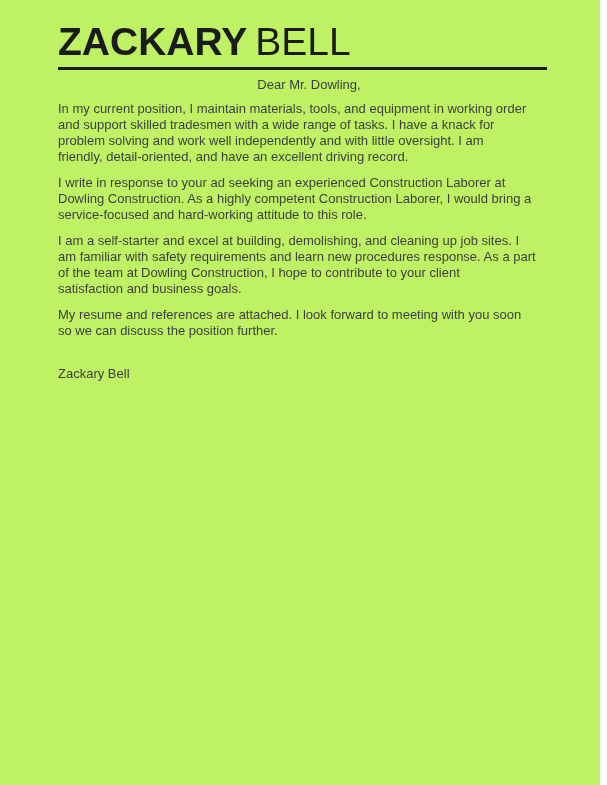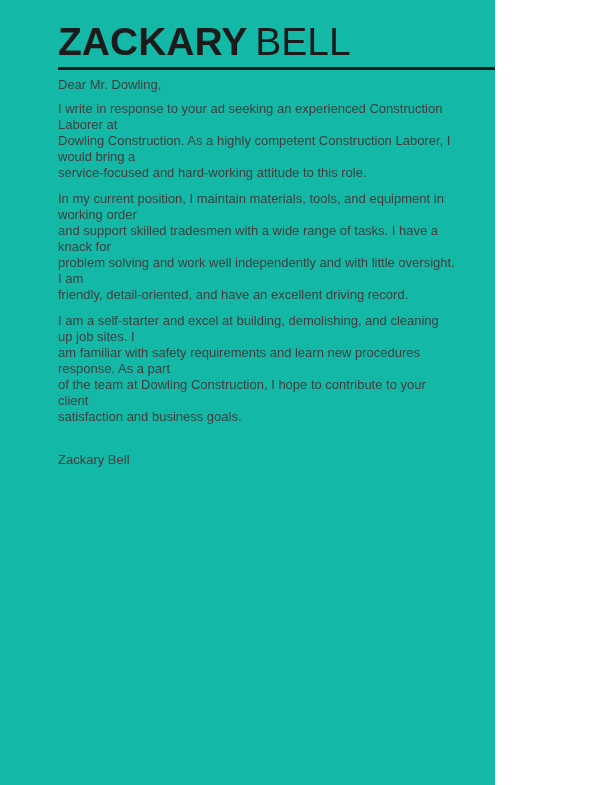--- a/index.html
+++ b/index.html
@@ -2,23 +2,23 @@
 <html><head>
 <meta charset="utf-8">
 <style>
   html, body {
     margin: 0;
     padding: 0;
     background: #ffffff;
   }
   .page {
     position: relative;
-    width: 495px;
+    width: 600px;
     height: 785px;
-    background: #14b8a6;
+    background: #bef264;
     overflow: hidden;
     font-family: "Liberation Sans", "DejaVu Sans", sans-serif;
     box-sizing: border-box;
     padding: 22px 40px 0 58px;
   }
   .letter-head {
     margin: 0;
   }
   .name {
     margin: 0;
@@ -54,20 +54,21 @@
     line-height: 16px;
     color: #3e3e3e;
     max-width: 514px;
   }
   .body-text p {
     margin: 0 0 10px 0;
     white-space: pre-line;
   }
   .salutation {
     margin-bottom: 8px !important;
+    text-align: center;
   }
   .closing {
     margin-top: 0;
   }
   .signature {
     margin-top: 27px !important;
   }
 </style>
 </head>
 <body>
@@ -77,32 +78,34 @@
   <header class="letter-head">
     <h1 class="name">
       <span class="first">ZACKARY</span><span class="last">BELL</span>
     </h1>
     <div class="head-rule"></div>
   </header>
 
   <main class="body-text">
     <p class="salutation">Dear Mr. Dowling,</p>
 
-    <p>I write in response to your ad seeking an experienced Construction Laborer at
-Dowling Construction. As a highly competent Construction Laborer, I would bring a
-service-focused and hard-working attitude to this role.</p>
-
     <p>In my current position, I maintain materials, tools, and equipment in working order
 and support skilled tradesmen with a wide range of tasks. I have a knack for
 problem solving and work well independently and with little oversight. I am
 friendly, detail-oriented, and have an excellent driving record.</p>
+
+    <p>I write in response to your ad seeking an experienced Construction Laborer at
+Dowling Construction. As a highly competent Construction Laborer, I would bring a
+service-focused and hard-working attitude to this role.</p>
 
     <p>I am a self-starter and excel at building, demolishing, and cleaning up job sites. I
 am familiar with safety requirements and learn new procedures response. As a part
 of the team at Dowling Construction, I hope to contribute to your client
 satisfaction and business goals.</p>
 
+    <p>My resume and references are attached. I look forward to meeting with you soon
+so we can discuss the position further.</p>
 
 
     <p class="signature">Zackary Bell</p>
   </main>
 
 </div>
 
 </body></html>

